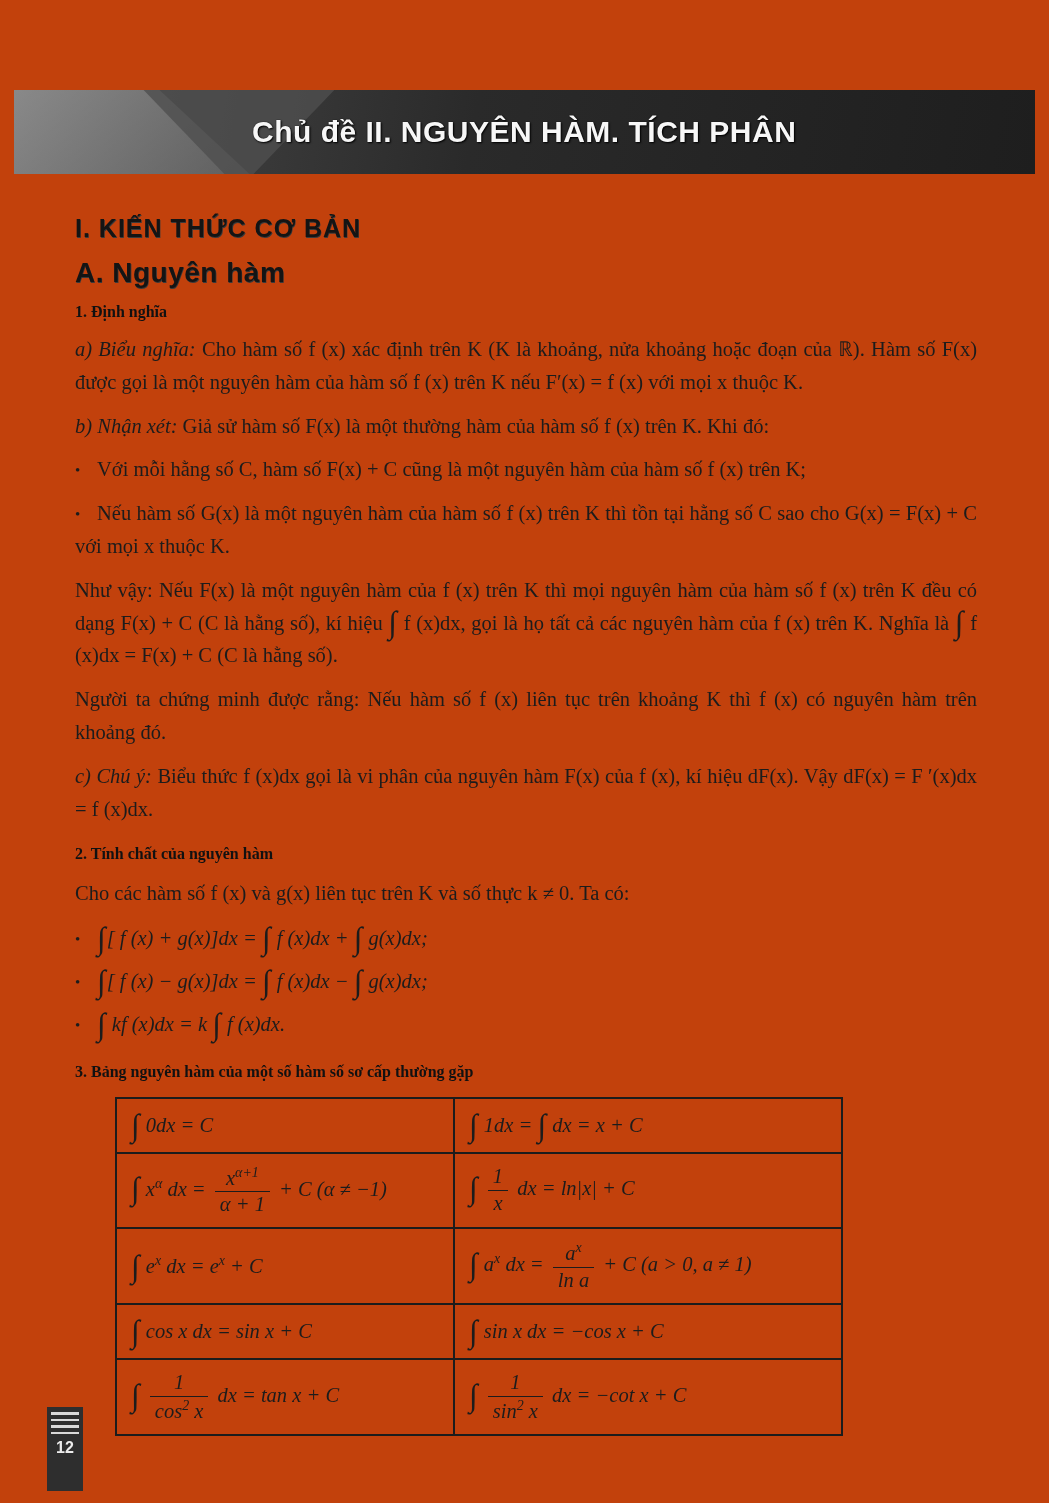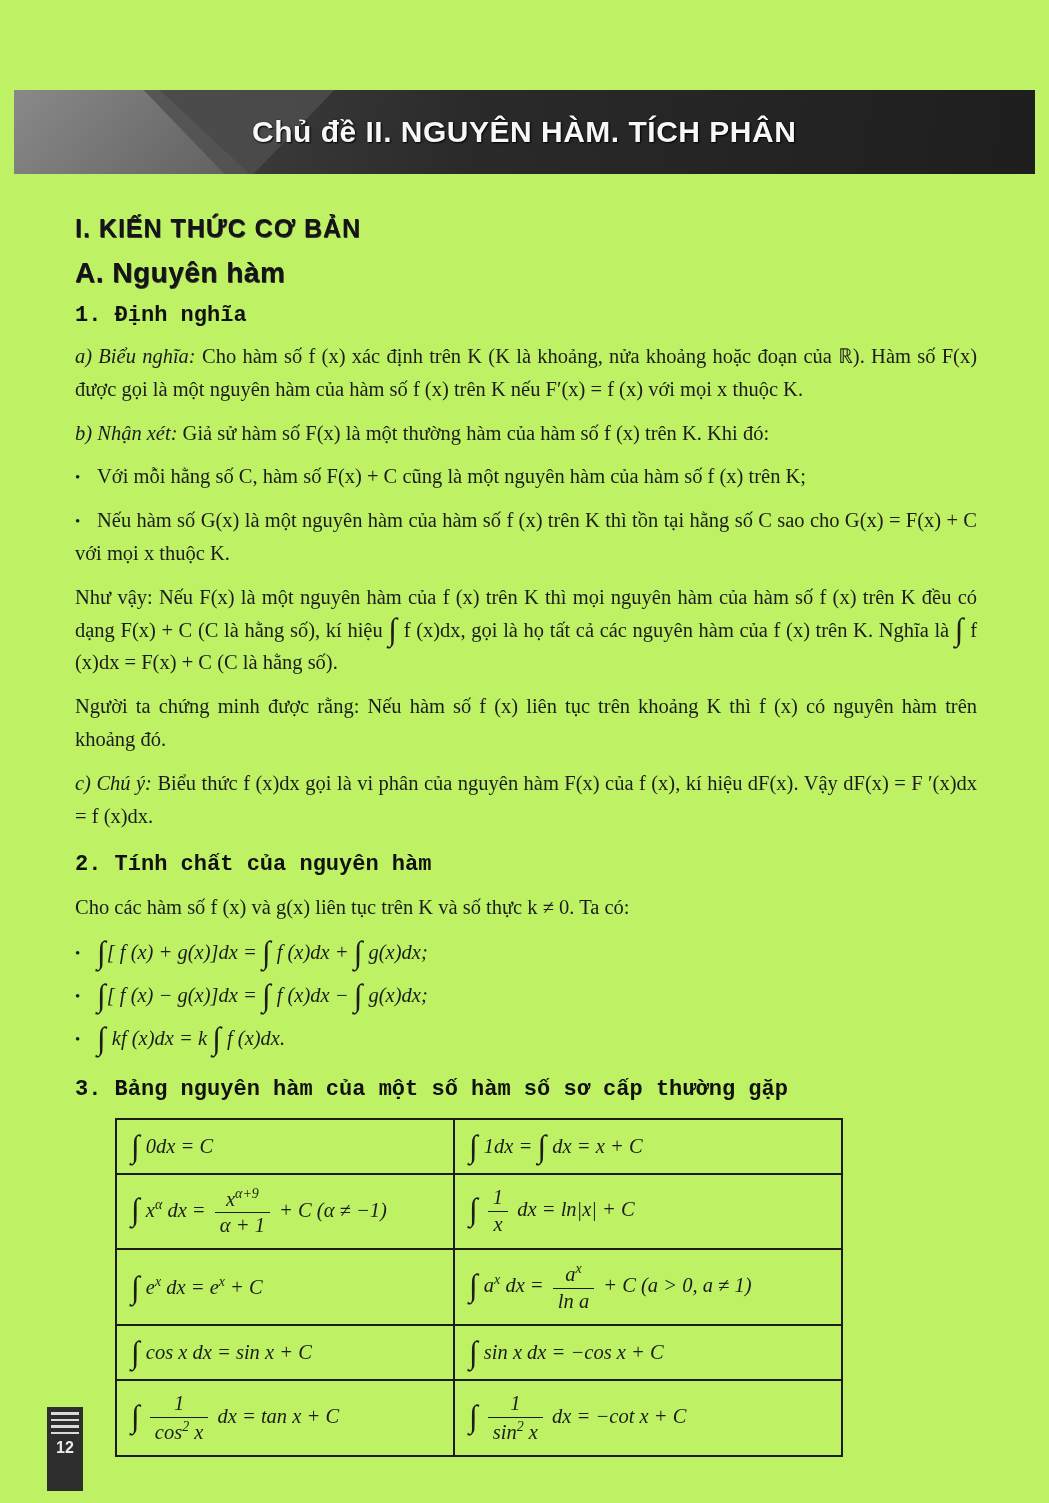--- a/index.html
+++ b/index.html
@@ -1,21 +1,21 @@
 <!DOCTYPE html>
 <html><head>
 <meta charset="utf-8">
 <style>
   * { box-sizing: border-box; margin: 0; padding: 0; }
   html, body { background: #e9e9e9; }
   .page {
     position: relative;
     width: 1049px; height: 1503px;
     margin: 0 auto;
-    background: #bef264;
+    background: #c2410c;
     font-family: "Liberation Serif", serif;
     color: #1c1c1c;
     overflow: hidden;
   }
 
   
   .banner {
     position: absolute; top: 90px; left: 14px; right: 14px; height: 84px;
     background: linear-gradient(100deg, #4b4b4b 0%, #2a2a2a 45%, #1e1e1e 100%);
     overflow: hidden;
@@ -55,22 +55,22 @@
     margin-bottom: 14px;
     margin-top: 16px;
   }
   .h-sub {
     font-family: "Liberation Sans", sans-serif;
     font-weight: bold; font-size: 28px; letter-spacing: .5px;
     color: #141414; text-shadow: .6px .6px 0 #3a3a3a;
     margin-bottom: 14px;
   }
   .h-num {
-    font-family: Liberation Mono, monospace;
-    font-weight: bold; font-size: 22px;
+    font-family: Liberation Serif, serif;
+    font-weight: bold; font-size: 16px;
     color: #111;
     margin-bottom: 12px;
   }
   .h-num.spaced { margin-top: 20px; margin-bottom: 14px; }
 
   p.body {
     font-size: 20.5px;
     line-height: 1.6;
     text-align: justify;
     margin-bottom: 11px;
@@ -165,21 +165,21 @@
     <div class="h-num spaced">3. Bảng nguyên hàm của một số hàm số sơ cấp thường gặp</div>
 
     <table class="anti-table">
       <tbody>
         <tr>
           <td class="col-left"><span class="int">∫</span> 0dx = C</td>
           <td class="col-right"><span class="int">∫</span> 1dx = <span class="int">∫</span> dx = x + C</td>
         </tr>
         <tr>
           <td class="col-left"><span class="int">∫</span> x<sup>α</sup> dx = <span class="frac">
-                <span class="num">x<sup>α+9</sup></span>
+                <span class="num">x<sup>α+1</sup></span>
                 <span class="den">α + 1</span>
               </span> + C (α ≠ −1)</td>
           <td class="col-right"><span class="int">∫</span> <span class="frac">
                 <span class="num">1</span>
                 <span class="den">x</span>
               </span> dx = ln|x| + C</td>
         </tr>
         <tr>
           <td class="col-left"><span class="int">∫</span> e<sup>x</sup> dx = e<sup>x</sup> + C</td>
           <td class="col-right"><span class="int">∫</span> a<sup>x</sup> dx = <span class="frac">

